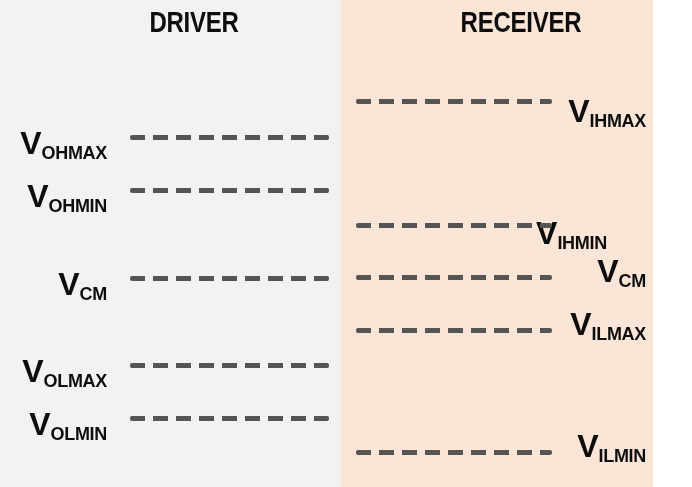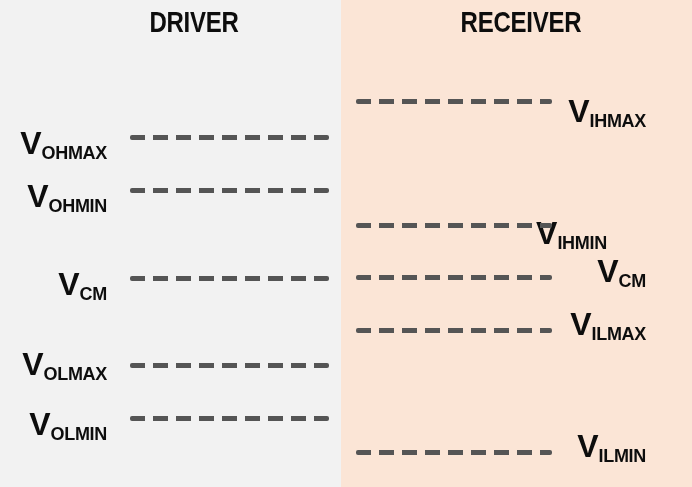--- a/index.html
+++ b/index.html
@@ -13,21 +13,21 @@
   .canvas {
     position: relative;
     width: 692px;
     height: 487px;
     background: #ffffff;
     font-family: "Liberation Sans", sans-serif;
     overflow: hidden;
   }
   .panel { position: absolute; top: 0; height: 100%; }
   .panel.driver   { left: 0;     width: 341px; background: var(--driver-bg); }
-  .panel.receiver { left: 341px; width: 351px; background: var(--receiver-bg); text-align: right; }
+  .panel.receiver { left: 341px; width: 312px; background: var(--receiver-bg); text-align: right; }
   .panel-title {
     position: absolute;
     top: 4px;
     margin: 0;
     font-size: 30px;
     font-weight: 700;
     line-height: 36px;
     color: var(--text);
     white-space: nowrap;
     transform: translateX(-50%) scaleX(0.8);
@@ -72,21 +72,21 @@
   <section class="panel receiver">
     <h1 class="panel-title">RECEIVER</h1>
   </section>
   <div>
       <div class="vlabel driver" style="top: 111px;"><span>V</span><span class="vsub">OHMAX</span></div>
       <div class="dash-line driver" style="top: 135px;"></div>
       <div class="vlabel driver" style="top: 164px;"><span>V</span><span class="vsub">OHMIN</span></div>
       <div class="dash-line driver" style="top: 188px;"></div>
       <div class="vlabel driver" style="top: 252px;"><span>V</span><span class="vsub">CM</span></div>
       <div class="dash-line driver" style="top: 276px;"></div>
-      <div class="vlabel driver" style="top: 332px;"><span>V</span><span class="vsub">OLMAX</span></div>
+      <div class="vlabel driver" style="top: 339px;"><span>V</span><span class="vsub">OLMAX</span></div>
       <div class="dash-line driver" style="top: 363px;"></div>
       <div class="vlabel driver" style="top: 392px;"><span>V</span><span class="vsub">OLMIN</span></div>
       <div class="dash-line driver" style="top: 416px;"></div>
       <div class="vlabel receiver" style="top: 91px;"><span>V</span><span class="vsub">IHMAX</span></div>
       <div class="dash-line receiver" style="top: 99px;"></div>
       <div class="vlabel receiver" style="top: 213px; text-align: center;"><span>V</span><span class="vsub">IHMIN</span></div>
       <div class="dash-line receiver" style="top: 223px;"></div>
       <div class="vlabel receiver" style="top: 251px;"><span>V</span><span class="vsub">CM</span></div>
       <div class="dash-line receiver" style="top: 275px;"></div>
       <div class="vlabel receiver" style="top: 304px;"><span>V</span><span class="vsub">ILMAX</span></div>

